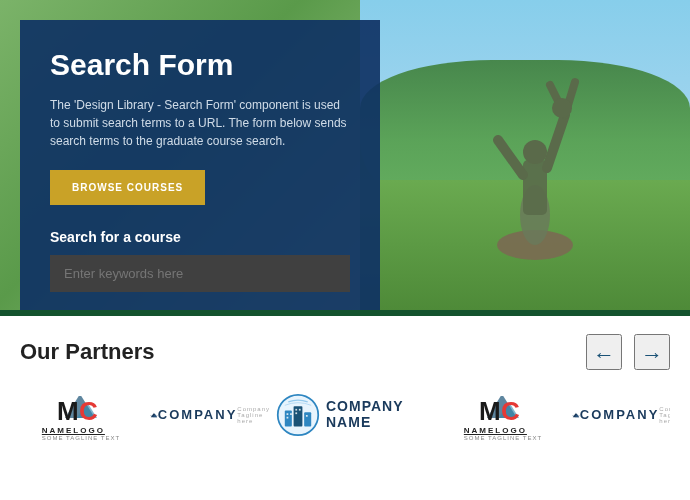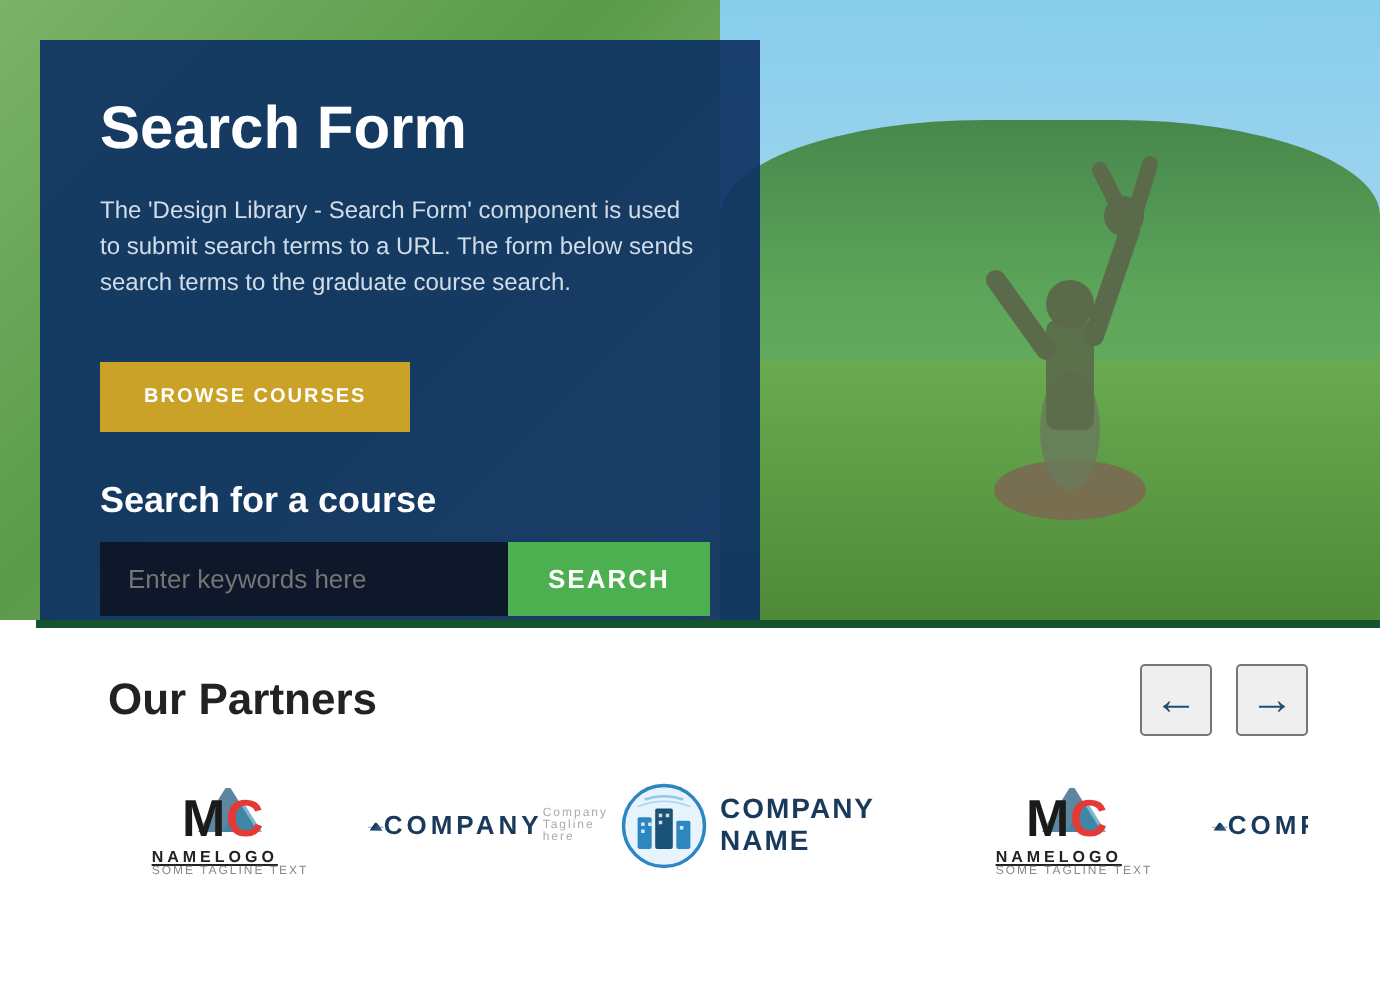--- a/index.html
+++ b/index.html
@@ -65,74 +65,73 @@
     .search-card h1 {
       font-size: 30px;
       font-weight: 700;
       margin-bottom: 14px;
       color: #fff;
     }
     .search-card p {
       font-size: 12px;
       line-height: 1.5;
       color: #d0dce8;
-      margin-bottom: 31px;
+      margin-bottom: 20px;
     }
     .btn-browse {
       background: #c9a227;
       color: #fff;
       border: none;
       padding: 12px 22px;
       font-size: 10px;
       font-weight: 700;
       letter-spacing: 1px;
       cursor: pointer;
       margin-bottom: 24px;
       display: inline-block;
       text-transform: uppercase;
     }
     .search-label {
-      font-size: 18px;
+      font-size: 14px;
       font-weight: 600;
       color: #fff;
       margin-bottom: 10px;
       display: block;
     }
     .search-row {
       display: flex;
       gap: 0;
     }
     .search-input {
       flex: 1;
       padding: 11px 14px;
       font-size: 13px;
       border: none;
       outline: none;
       color: #999;
-      background: #0f172a;
+      background: #404040;
     }
     .btn-search {
       background: #4caf50;
       color: #fff;
       border: none;
       padding: 11px 20px;
       font-size: 13px;
       font-weight: 700;
       letter-spacing: 1px;
       cursor: pointer;
       text-transform: uppercase;
       white-space: nowrap;
     }
 
     
     .partners-section {
-      padding: 18px 36px 14px;
+      padding: 18px 20px 14px;
       background: #fff;
-      border-top: 4px solid #14532d;
-      margin-left: 18px;
+      border-top: 6px solid #14532d;
     }
     .partners-header {
       display: flex;
       align-items: center;
       justify-content: space-between;
       margin-bottom: 18px;
     }
     .partners-title {
       font-size: 22px;
       font-weight: 700;
@@ -283,21 +282,20 @@
     </svg>
   </div>
 
   <div class="search-card">
     <h1>Search Form</h1>
     <p>The 'Design Library - Search Form' component is used to submit search terms to a URL. The form below sends search terms to the graduate course search.</p>
     <button class="btn-browse">BROWSE COURSES</button>
     <span class="search-label">Search for a course</span>
     <div class="search-row">
       <input class="search-input" type="text" placeholder="Enter keywords here" style="">
-      <button class="btn-search">SEARCH</button>
     </div>
   </div>
 </div>
 
 <div class="partners-section">
   <div class="partners-header">
     <span class="partners-title">Our Partners</span>
     <div class="partners-nav">
       <button class="nav-arrow">←</button>
       <button class="nav-arrow">→</button>

